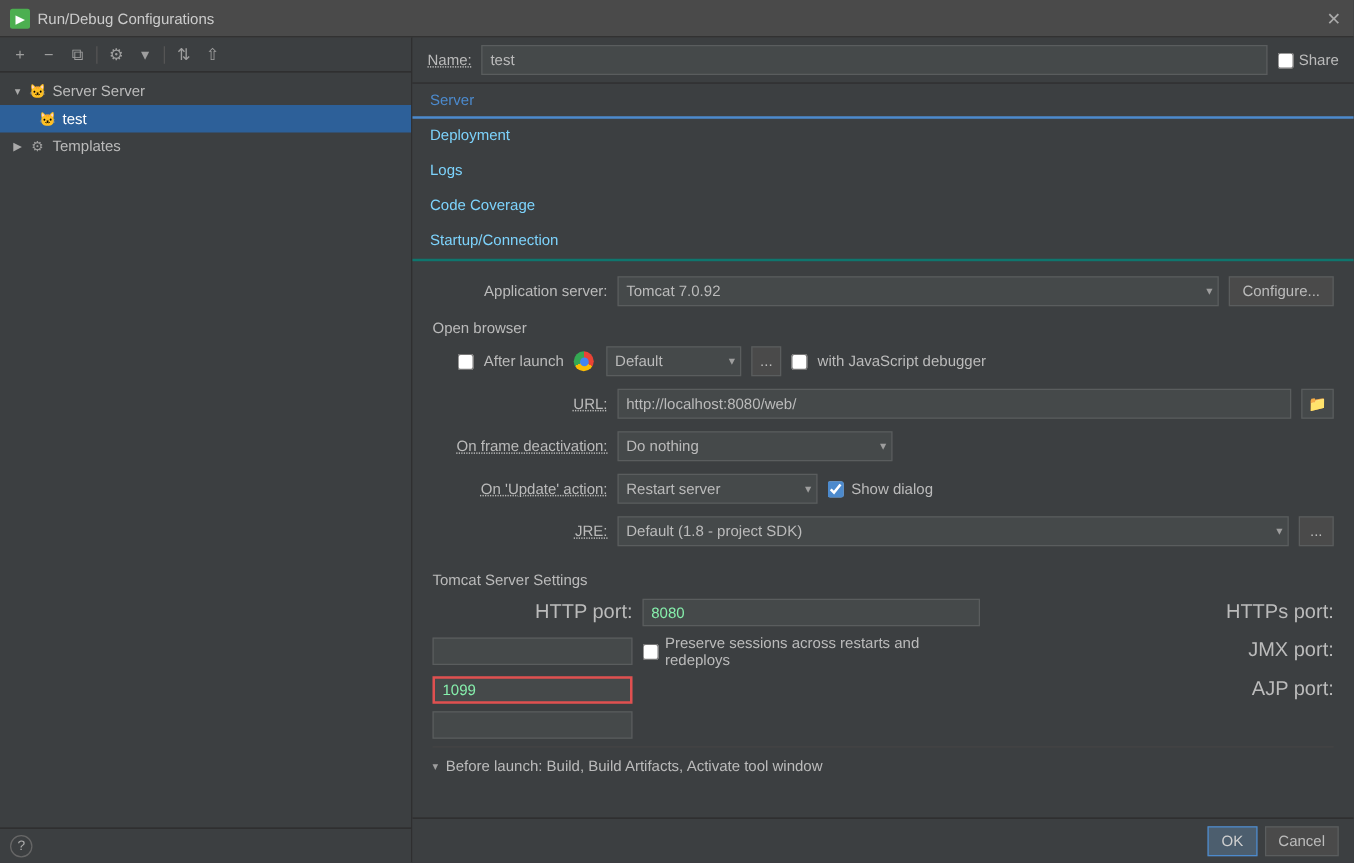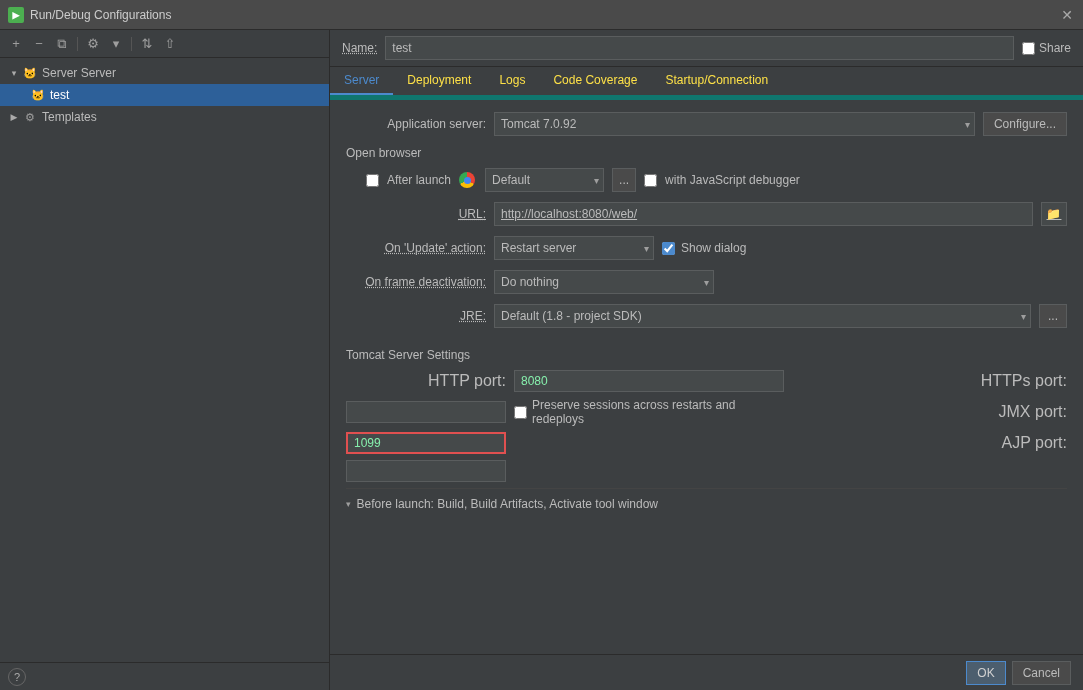--- a/index.html
+++ b/index.html
@@ -163,27 +163,28 @@
       color: #bbb;
     }
     .checkbox-small {
       width: 13px; height: 13px;
       accent-color: #4c8acd;
     }
 
     
     .tabs-bar {
       display: flex;
-      border-bottom: 5px solid #0f766e;
+      border-bottom: 2px solid #0f766e;
       background: #3c3f41;
+      flex-direction: column;
     }
     .tab {
       padding: 6px 14px;
       cursor: pointer;
-      color: #fde047;
+      color: #7dd3fc;
       border-bottom: 2px solid transparent;
       font-size: 12px;
     }
     .tab.active {
       color: #4c8acd;
       border-bottom: 2px solid #4c8acd;
     }
 
     
     .content-area {
@@ -259,21 +260,20 @@
       background: #4c5e6e;
       border: 1px solid #4c8acd;
       color: #d0d0d0;
     }
 
     .url-row {
       display: flex;
       align-items: center;
       gap: 8px;
       margin-bottom: 10px;
-      text-decoration: underline;
     }
     .url-input {
       flex: 1;
       background: #45494a;
       border: 1px solid #5a5d5e;
       color: #bbb;
       padding: 2px 6px;
       height: 24px;
       outline: none;
       font-size: 12px;
@@ -485,56 +485,56 @@
       <div class="open-browser-section">
         <div class="section-label">Open browser</div>
         <div class="form-row" style="padding-left:20px;">
           <input type="checkbox" class="checkbox-small" style="">
           <span class="form-label" style="min-width:auto;text-align:left;">After launch</span>
 
           <div style="width:16px;height:16px;border-radius:50%;background: conic-gradient(#EA4335 0deg 120deg, #FBBC05 120deg 240deg, #34A853 240deg 360deg);position:relative;display:flex;align-items:center;justify-content:center;margin-right:2px;">
             <div style="width:7px;height:7px;background:#4285F4;border-radius:50%;position:absolute;"></div>
           </div>
           <div class="select-wrapper">
-            <select class="select-input" style="width:119px;">
+            <select class="select-input" style="width:108px;">
               <option>Default</option>
             </select>
           </div>
           <button class="btn" style="padding: 2px 6px;">...</button>
           <input type="checkbox" class="checkbox-small" style="">
           <span>with JavaScript debugger</span>
         </div>
       </div>
 
       <div class="url-row">
         <span class="form-label underline">URL:</span>
         <input type="text" class="url-input" value="http://localhost:8080/web/" style="">
         <button class="folder-btn">📁</button>
       </div>
 
 
       <div class="form-row">
+        <span class="form-label underline">On frame deactivation:</span>
+        <div class="select-wrapper">
+          <select class="select-input" style="width:220px;">
+            <option>Do nothing</option>
+          </select>
+        </div>
+      </div>
+
+      <div class="form-row">
         <span class="form-label underline">On 'Update' action:</span>
         <div class="select-wrapper">
           <select class="select-input" style="width:160px;">
             <option>Restart server</option>
           </select>
         </div>
         <div class="show-dialog-row">
           <input type="checkbox" class="checkbox-small" checked="" style="">
           <span>Show dialog</span>
-        </div>
-      </div>
-
-      <div class="form-row">
-        <span class="form-label underline">On frame deactivation:</span>
-        <div class="select-wrapper">
-          <select class="select-input" style="width:220px;">
-            <option>Do nothing</option>
-          </select>
         </div>
       </div>
 
       <div class="form-row">
         <span class="form-label underline">JRE:</span>
         <div class="select-wrapper" style="flex:1;">
           <select class="select-input" style="width:100%;">
             <option>Default (1.8 - project SDK)</option>
           </select>
         </div>

